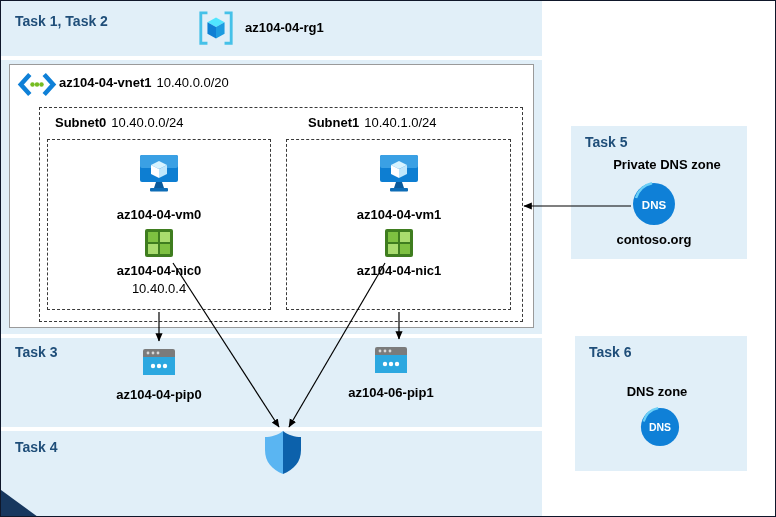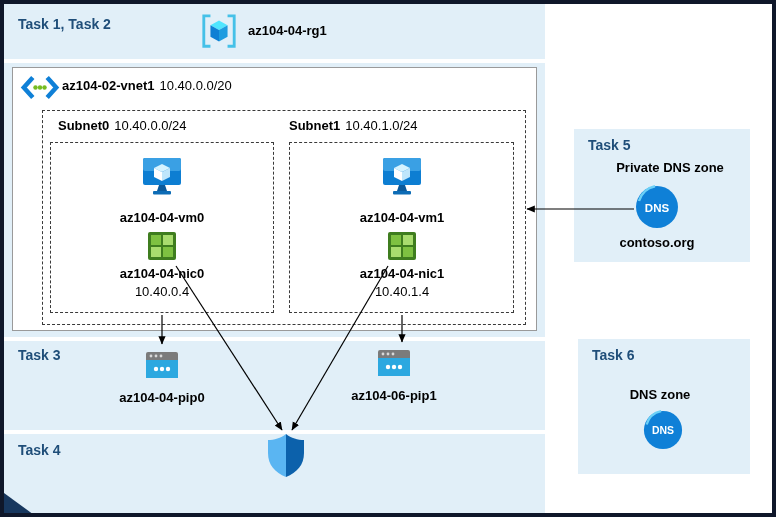--- a/index.html
+++ b/index.html
@@ -1,18 +1,18 @@
 <!DOCTYPE html>
 <html><head>
 <meta charset="utf-8">
 <style>
   * { margin:0; padding:0; box-sizing:border-box; }
   body { background:#fff; }
   .canvas { position:relative; width:776px; height:517px; background:#fff;
-            border:4px solid #0f172a; font-family:"Liberation Sans", sans-serif;
+            border:1px solid #0f172a; font-family:"Liberation Sans", sans-serif;
             overflow:hidden; }
   .band { position:absolute; background:#e1eff8; }
   .heading { position:absolute; font-size:14px; font-weight:bold; color:#1f4e79; white-space:nowrap; z-index:5; }
   .rlabel { position:absolute; font-size:13px; font-weight:bold; color:#000;
             text-align:center; white-space:nowrap; z-index:5; }
   .plain { font-weight:normal; }
   .row { position:absolute; display:flex; gap:5px; align-items:baseline;
          font-size:13px; color:#000; white-space:nowrap; z-index:5; }
   .row .bold { font-weight:bold; }
   .dashed { position:absolute; border:1px dashed #3a3a3a; z-index:3; }
@@ -45,21 +45,21 @@
   <div class="icon" style="left:16px; top:70px;">
     <svg width="40" height="27" viewBox="0 0 44 30">
       <polyline points="14,4 4,15 14,26" fill="none" stroke="#0f80d7" stroke-width="5" stroke-linejoin="miter"></polyline>
       <polyline points="30,4 40,15 30,26" fill="none" stroke="#0f80d7" stroke-width="5" stroke-linejoin="miter"></polyline>
       <circle cx="17" cy="15" r="2.5" fill="#76bc21"></circle>
       <circle cx="22" cy="15" r="2.5" fill="#76bc21"></circle>
       <circle cx="27" cy="15" r="2.5" fill="#76bc21"></circle>
     </svg>
   </div>
   <div class="row" style="left:58px; top:74px;">
-    <span class="bold">az104-02-vnet1</span>
+    <span class="bold">az104-04-vnet1</span>
     <span>10.40.0.0/20</span>
   </div>
 
   <div class="dashed" style="left:38px; top:106px; width:484px; height:215px;"></div>
 
   <div class="row" style="left:54px; top:114px;">
     <span class="bold">Subnet0</span>
     <span>10.40.0.0/24</span>
   </div>
   <div class="dashed" style="left:46px; top:138px; width:224px; height:171px;"></div>
@@ -82,21 +82,21 @@
       <rect x="4" y="4" width="28" height="28" rx="2" fill="#3f7d1f"></rect>
       <rect x="7" y="7" width="10" height="10" fill="#7ec141"></rect>
       <rect x="19" y="7" width="10" height="10" fill="#a9dc6e"></rect>
       <rect x="7" y="19" width="10" height="10" fill="#a9dc6e"></rect>
       <rect x="19" y="19" width="10" height="10" fill="#7ec141"></rect>
     </svg>
   </div>
   <div class="rlabel" style="left:88px; top:262px; width:140px;">az104-04-nic0</div>
   <div class="rlabel plain" style="left:88px; top:280px; width:140px;">10.40.0.4</div>
 
-  <div class="row" style="left:285px; top:114px;">
+  <div class="row" style="left:307px; top:114px;">
     <span class="bold">Subnet1</span>
     <span>10.40.1.0/24</span>
   </div>
   <div class="dashed" style="left:285px; top:138px; width:225px; height:171px;"></div>
 
   <div class="icon" style="left:376px; top:150px;">
     <svg width="44" height="44" viewBox="0 0 44 44">
       <rect x="3" y="4" width="38" height="27" rx="2" fill="#0d7ed2"></rect>
       <rect x="3" y="4" width="38" height="13" rx="2" fill="#3aa0e4"></rect>
       <polygon points="22,10 30,14 22,18 14,14" fill="#d6f3ff"></polygon>
@@ -111,21 +111,20 @@
   <div class="icon" style="left:380px; top:224px;">
     <svg width="36" height="36" viewBox="0 0 36 36">
       <rect x="4" y="4" width="28" height="28" rx="2" fill="#3f7d1f"></rect>
       <rect x="7" y="7" width="10" height="10" fill="#7ec141"></rect>
       <rect x="19" y="7" width="10" height="10" fill="#a9dc6e"></rect>
       <rect x="7" y="19" width="10" height="10" fill="#a9dc6e"></rect>
       <rect x="19" y="19" width="10" height="10" fill="#7ec141"></rect>
     </svg>
   </div>
   <div class="rlabel" style="left:328px; top:262px; width:140px;">az104-04-nic1</div>
-  <div class="rlabel plain" style="left:328px; top:280px; width:140px;">10.40.1.4</div>
 
   <div class="band" style="left:0; top:337px; width:541px; height:89px;"></div>
   <div class="heading" style="left:14px; top:343px;">Task 3</div>
 
   <div class="icon" style="left:141px; top:346px;">
     <svg width="34" height="30" viewBox="0 0 34 30">
       <rect x="1" y="2" width="32" height="26" rx="2" fill="#7b7b7b"></rect>
       <rect x="1" y="10" width="32" height="18" fill="#2ca8e0"></rect>
       <circle cx="6" cy="6" r="1.4" fill="#d8d8d8"></circle>
       <circle cx="11" cy="6" r="1.4" fill="#d8d8d8"></circle>

